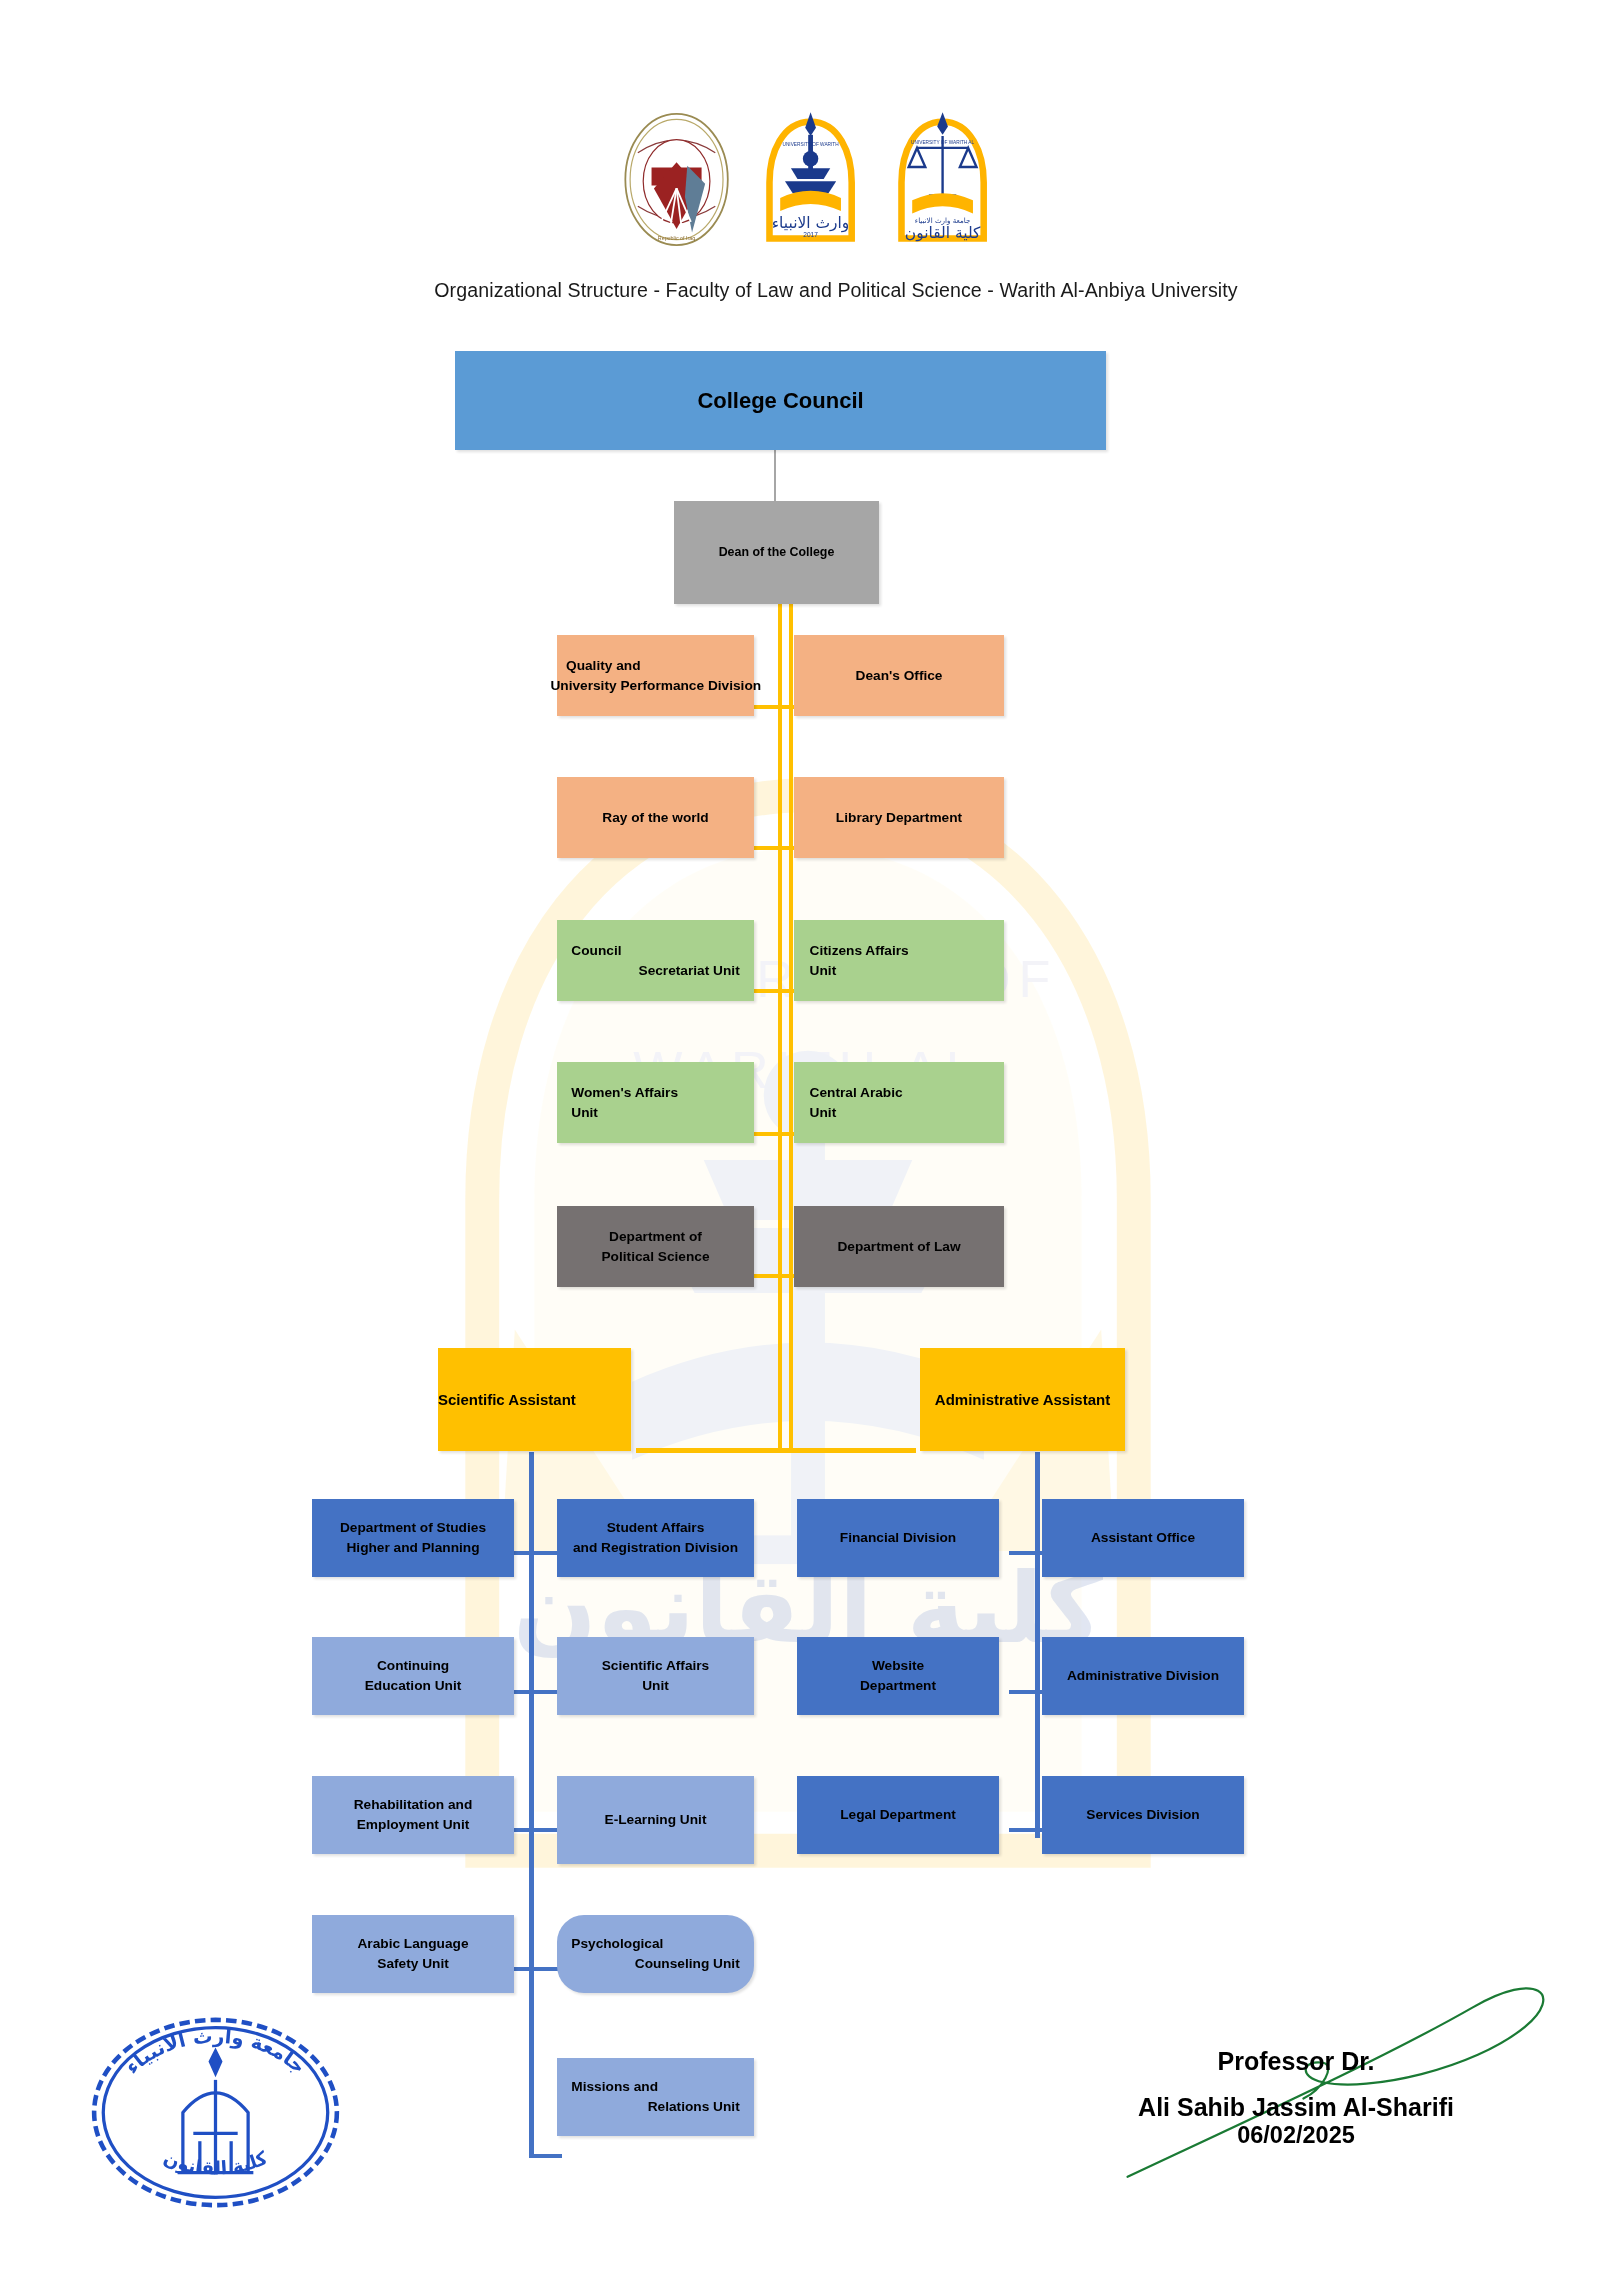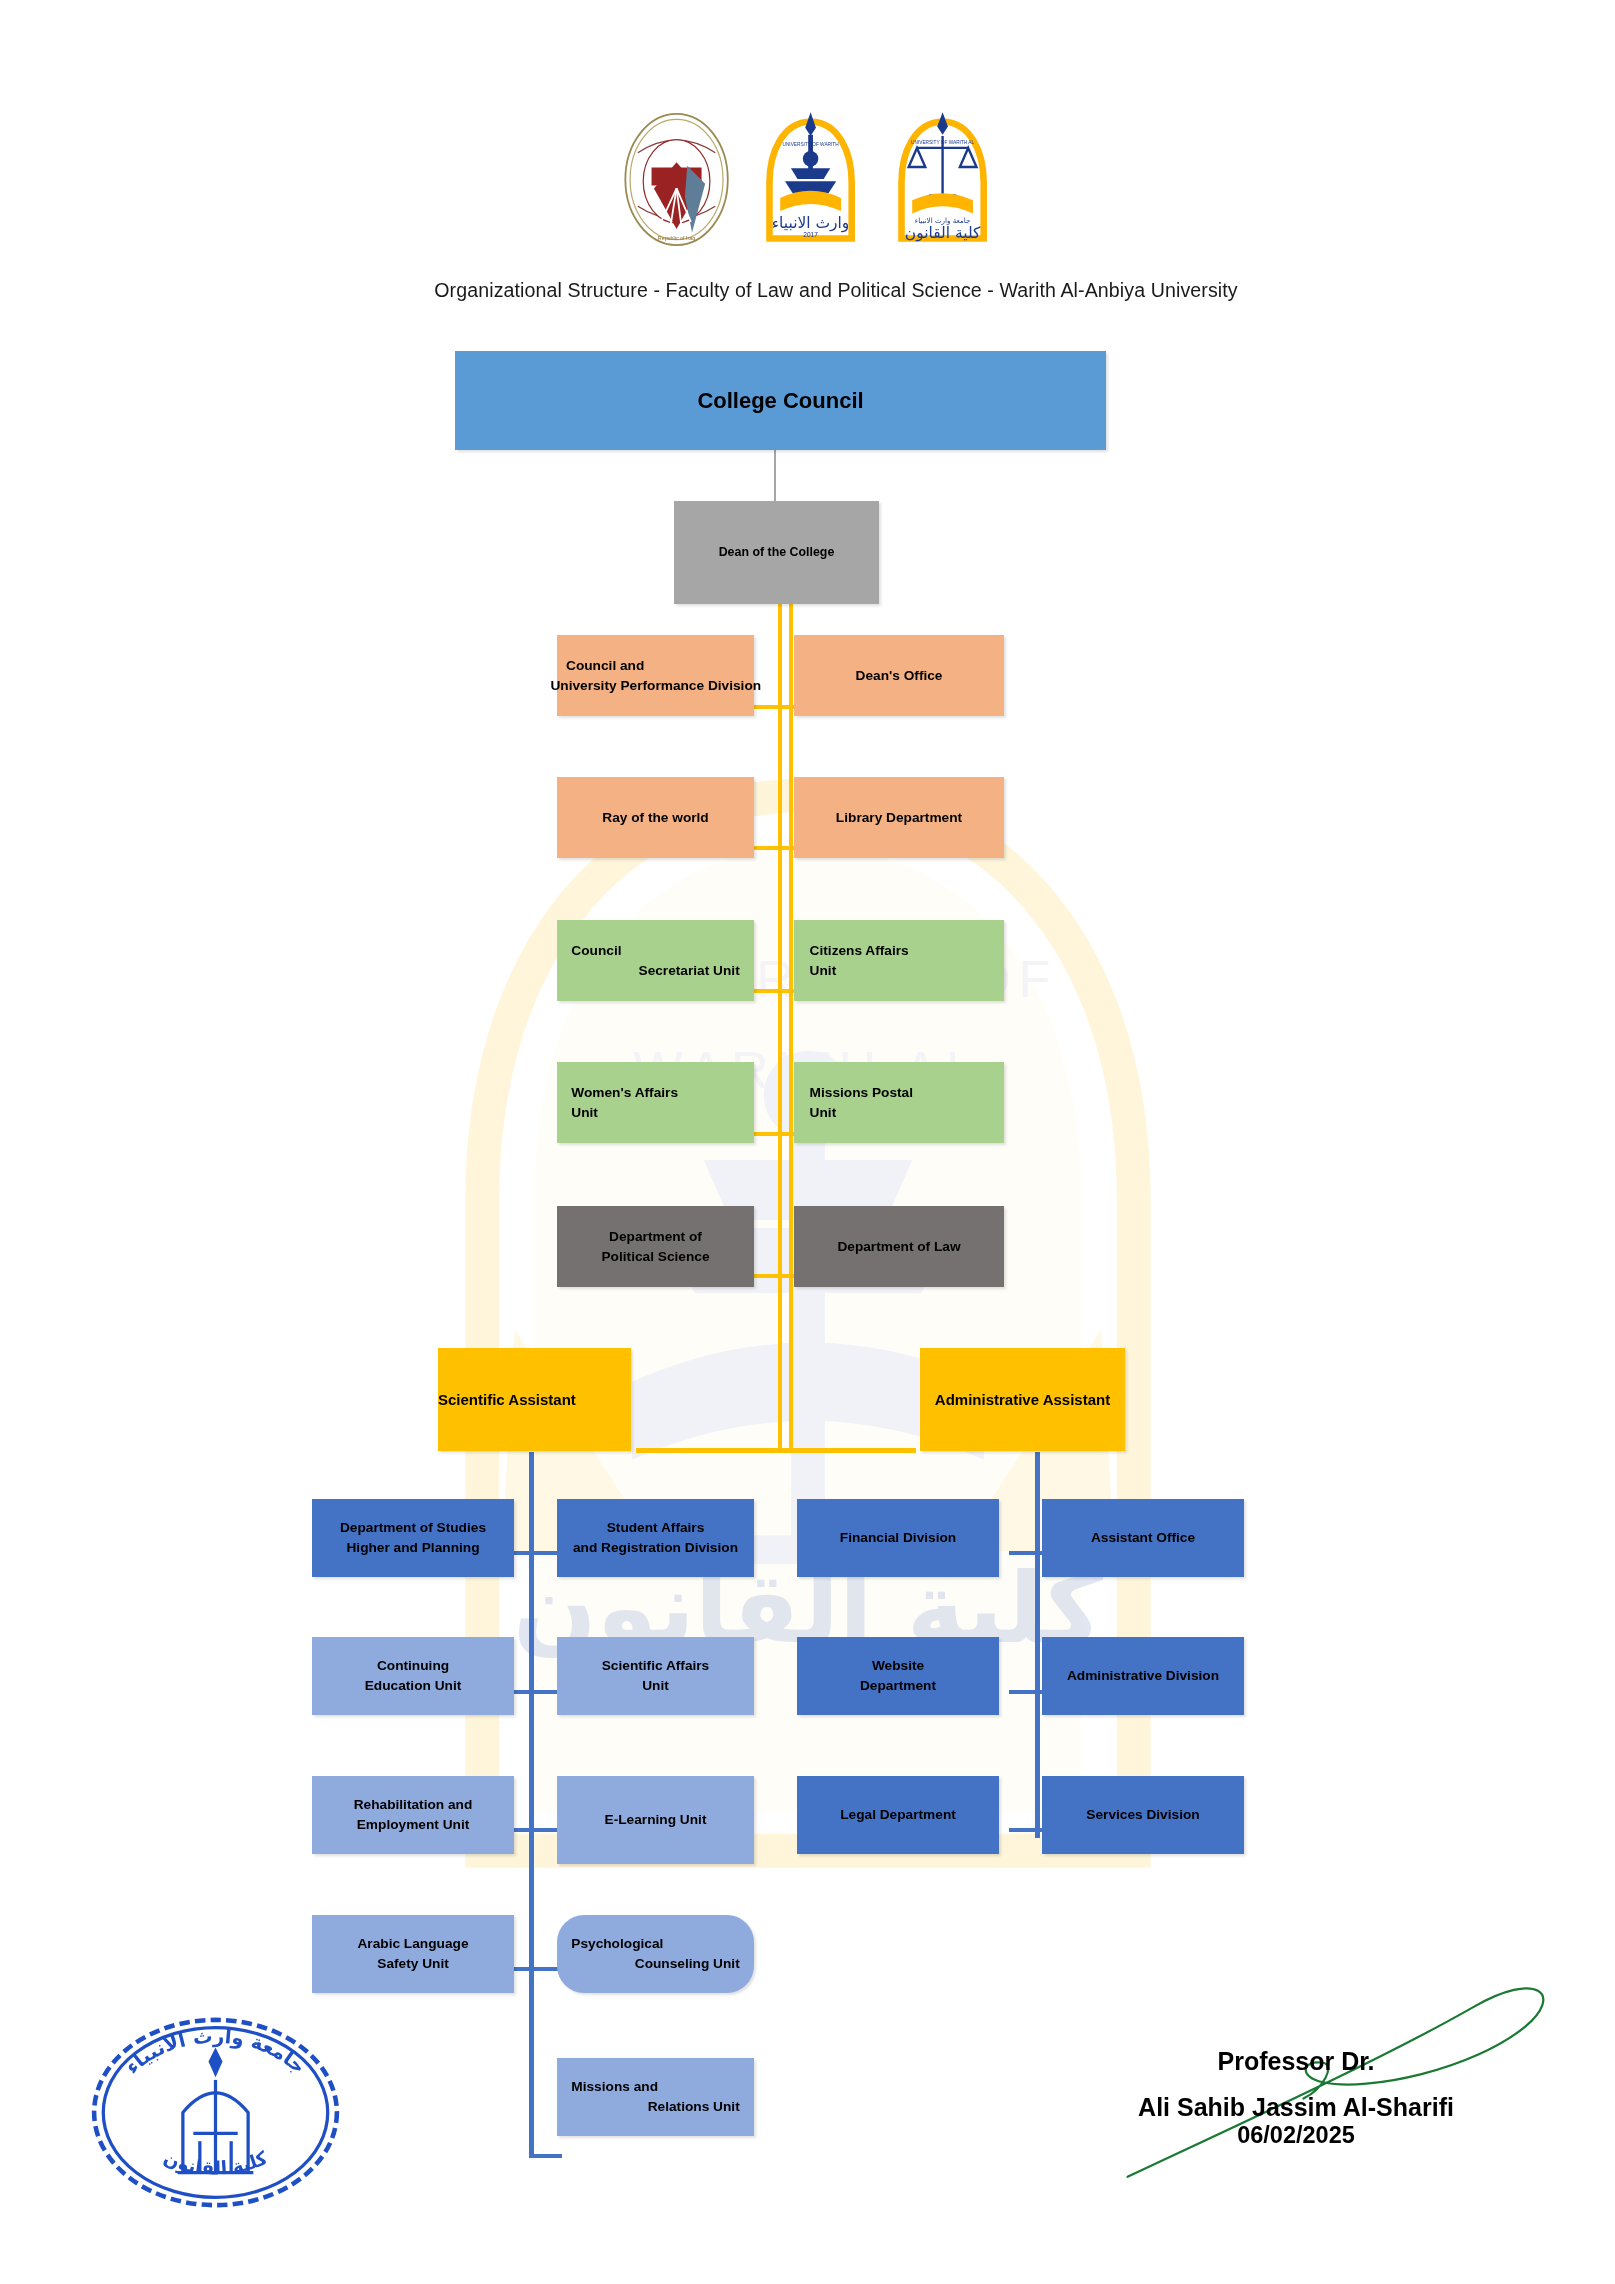--- a/index.html
+++ b/index.html
@@ -153,21 +153,21 @@
   <span class="l1">College Council</span>
 </div>
 
 <div class="node" style="left:674px;top:501px;width:205px;height:103px;background:#a6a6a6;
             font-size:12.4px;text-align:center;">
   <span class="l1">Dean of the College</span>
 </div>
 
 <div class="node" style="left:557px;top:635px;width:197px;height:81px;background:#f4b183;
             font-size:13.7px;padding:0 9px;">
-  <span class="l1" style="text-align:left;">Council and</span>
+  <span class="l1" style="text-align:left;">Quality and</span>
   <span class="l2" style="text-align:left;margin-left:-15.6px;">University Performance Division</span>
 </div>
 <div class="node" style="left:794px;top:635px;width:210px;height:81px;background:#f4b183;
             font-size:13.7px;text-align:center;">
   <span class="l1">Dean's Office</span>
 </div>
 
 <div class="node" style="left:557px;top:777px;width:197px;height:81px;background:#f4b183;
             font-size:13.7px;text-align:center;">
   <span class="l1">Ray of the world</span>
@@ -188,21 +188,21 @@
   <span class="l2" style="text-align:left;">Unit</span>
 </div>
 
 <div class="node" style="left:557px;top:1062px;width:197px;height:81px;background:#a9d18e;
             font-size:13.7px;padding:0 14.3px;">
   <span class="l1" style="text-align:left;">Women's Affairs</span>
   <span class="l2" style="text-align:left;">Unit</span>
 </div>
 <div class="node" style="left:794px;top:1062px;width:210px;height:81px;background:#a9d18e;
             font-size:13.7px;padding:0 15.6px;">
-  <span class="l1" style="text-align:left;">Missions Postal</span>
+  <span class="l1" style="text-align:left;">Central Arabic</span>
   <span class="l2" style="text-align:left;">Unit</span>
 </div>
 
 <div class="node" style="left:557px;top:1206px;width:197px;height:81px;background:#767171;
             font-size:13.7px;text-align:center;">
   <span class="l1">Department of</span>
   <span class="l2">Political Science</span>
 </div>
 <div class="node" style="left:794px;top:1206px;width:210px;height:81px;background:#767171;
             font-size:13.7px;text-align:center;">

